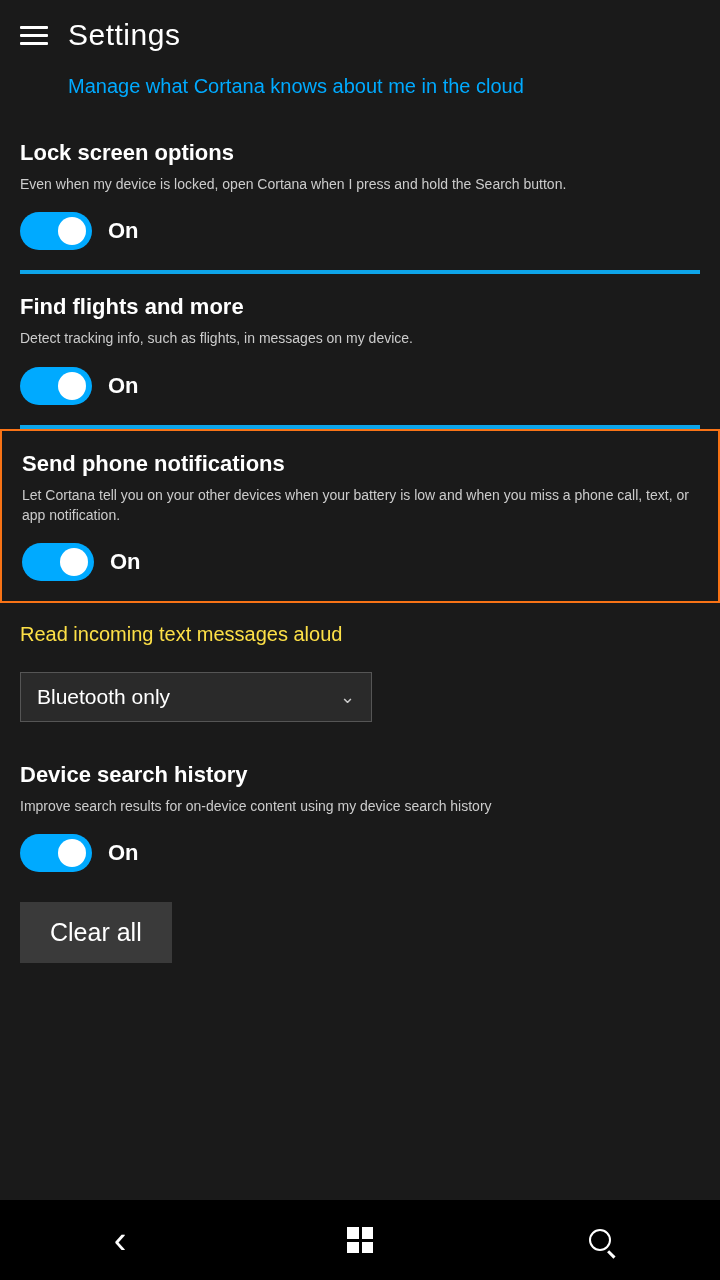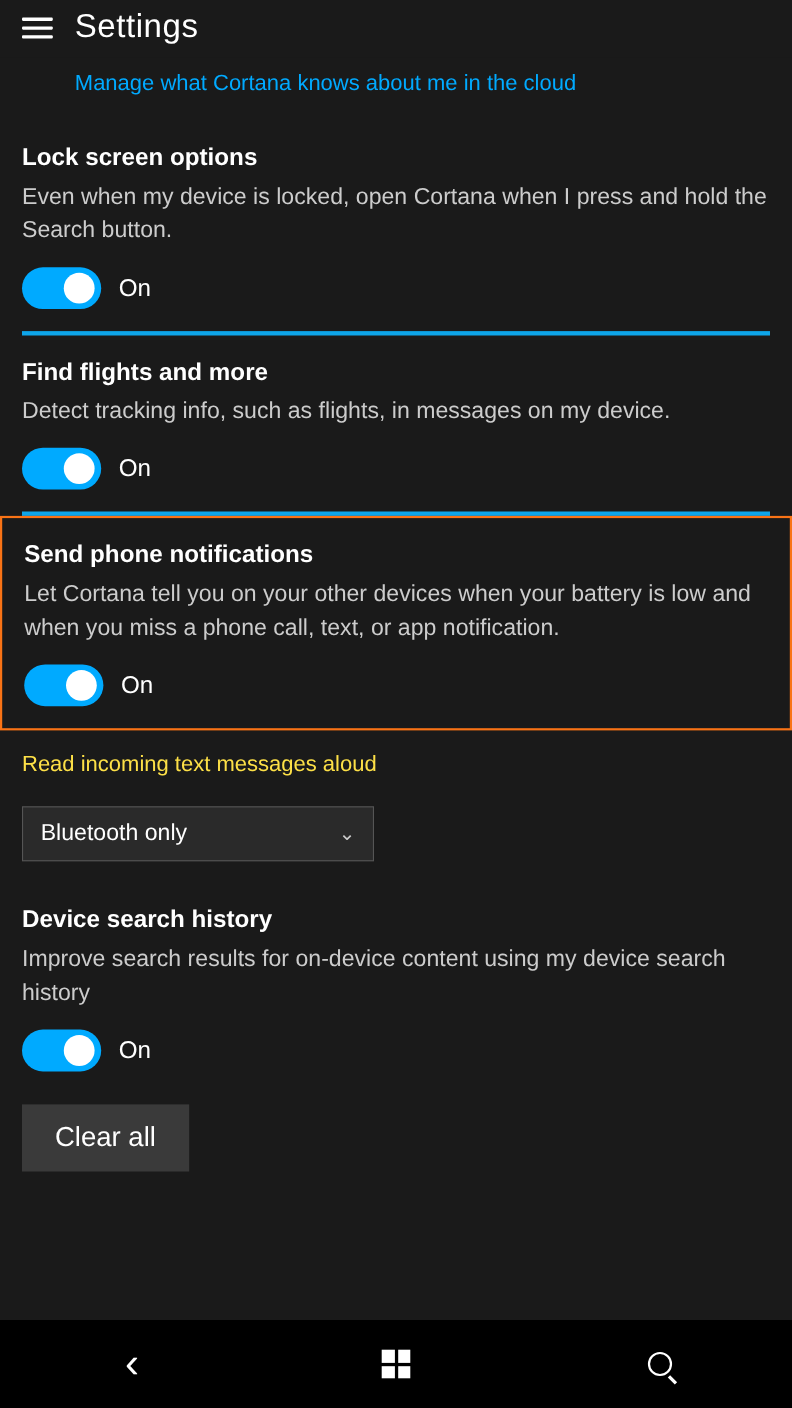--- a/index.html
+++ b/index.html
@@ -11,21 +11,21 @@
       background: #1a1a1a;
       color: #ffffff;
       font-family: 'Segoe UI', Arial, sans-serif;
       display: flex;
       flex-direction: column;
     }
 
     
     .header {
       background: #1a1a1a;
-      padding: 8px 20px 10px 20px;
+      padding: 18px 20px 10px 20px;
       display: flex;
       align-items: center;
       gap: 20px;
     }
 
     .hamburger-icon {
       display: flex;
       flex-direction: column;
       gap: 5px;
       cursor: pointer;
@@ -74,21 +74,21 @@
     }
 
     .setting-title {
       font-size: 22px;
       font-weight: 700;
       color: #ffffff;
       margin-bottom: 8px;
     }
 
     .setting-desc {
-      font-size: 21px;
+      font-size: 14px;
       font-weight: 300;
       color: #cccccc;
       line-height: 1.45;
       margin-bottom: 18px;
     }
 
     
     .toggle-row {
       display: flex;
       align-items: center;
@@ -114,21 +114,21 @@
       border-radius: 50%;
       background: #ffffff;
       top: 5px;
       right: 6px;
       transition: right 0.2s;
     }
 
     .toggle-label {
       font-size: 22px;
       color: #ffffff;
-      font-weight: 400;
+      font-weight: 700;
     }
 
     
     .highlighted {
       border: 2px solid #f97316;
       padding: 20px;
       margin: 0 -20px;
       background: transparent;
     }
 
@@ -138,21 +138,21 @@
     }
 
     .dropdown-label {
       font-size: 20px;
       font-weight: 300;
       color: #fde047;
       margin-bottom: 26px;
     }
 
     .dropdown {
-      width: 320px;
+      width: 352px;
       background: #2a2a2a;
       border: 1px solid #555555;
       color: #ffffff;
       font-size: 21px;
       font-weight: 300;
       padding: 12px 16px;
       display: flex;
       align-items: center;
       justify-content: space-between;
       cursor: pointer;

